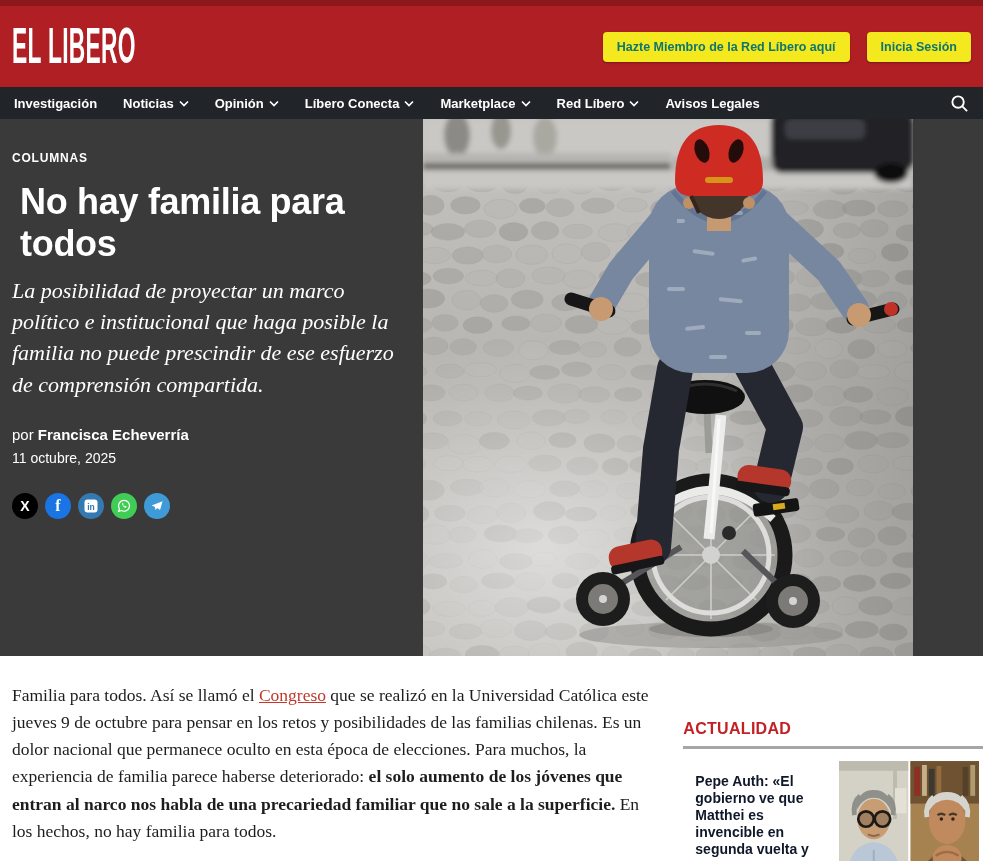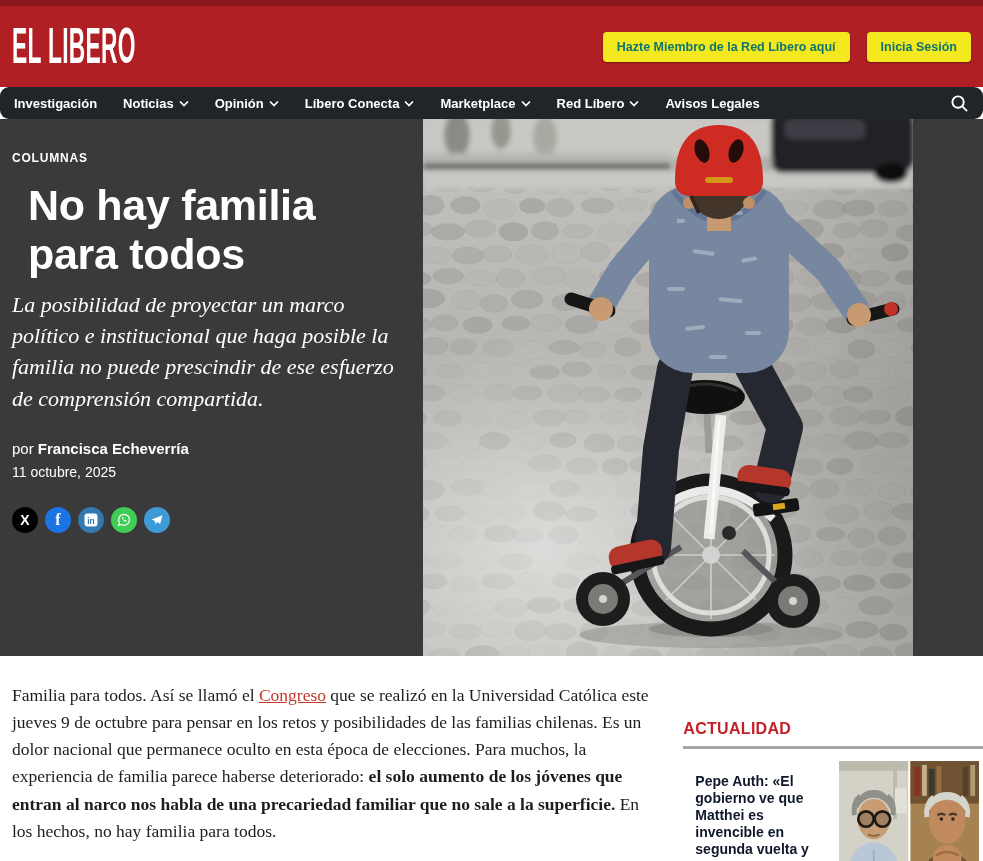--- a/index.html
+++ b/index.html
@@ -13,31 +13,31 @@
   .logo{cursor:pointer;}
   .logo-text{display:inline-block;color:#fff;font-size:38px;font-weight:700;
              letter-spacing:.5px;transform:scale(.60,1.30);transform-origin:left center;
              white-space:nowrap;}
   .header-buttons{display:flex;gap:17px;align-items:center;}
   .btn-yellow{background:#f4e81e;color:#0f766e;font-weight:700;font-size:12.5px;
               border:none;border-radius:4px;padding:8px 14px;cursor:pointer;
               font-family:"Liberation Sans",sans-serif;box-shadow:0 1px 2px rgba(0,0,0,.35);}
 
   
-  .nav{height:32px;background:#212529;display:flex;align-items:center;padding:0 14px;border-radius:9px;}
+  .nav{height:32px;background:#212529;display:flex;align-items:center;padding:0 14px;}
   .nav-items{display:flex;gap:26px;flex:1;}
   .nav-item{color:#fff;font-size:13px;font-weight:700;display:flex;align-items:center;
             gap:5px;cursor:pointer;white-space:nowrap;}
   .search-btn{cursor:pointer;display:flex;align-items:center;}
 
   
   .hero{height:537px;background:#3a3a3a;display:flex;}
   .hero-left{width:423px;box-sizing:border-box;padding:32px 14px 0 12px;color:#fff;}
   .category{font-size:12px;font-weight:700;letter-spacing:.8px;}
-  .hero-title{font-size:43px;font-weight:700;letter-spacing:-.3px;margin:16px 16px 10px;}
+  .hero-title{font-size:36px;font-weight:700;letter-spacing:-.3px;margin:16px 8px 10px;}
   .hero-sub{font-family:"Liberation Serif",serif;font-style:italic;font-size:22px;
             line-height:1.42;max-width:478px;}
   .byline{margin-top:26px;font-size:15px;}
   .byline b{font-weight:700;}
   .pubdate{margin-top:7px;font-size:14px;}
   .social-row{margin-top:27px;display:flex;gap:7px;}
   .sicon{width:26px;height:26px;border-radius:50%;display:flex;align-items:center;
          justify-content:center;cursor:pointer;color:#fff;}
   .sicon span{font-weight:700;line-height:1;}
   .hero-photo{width:490px;height:537px;overflow:hidden;}

